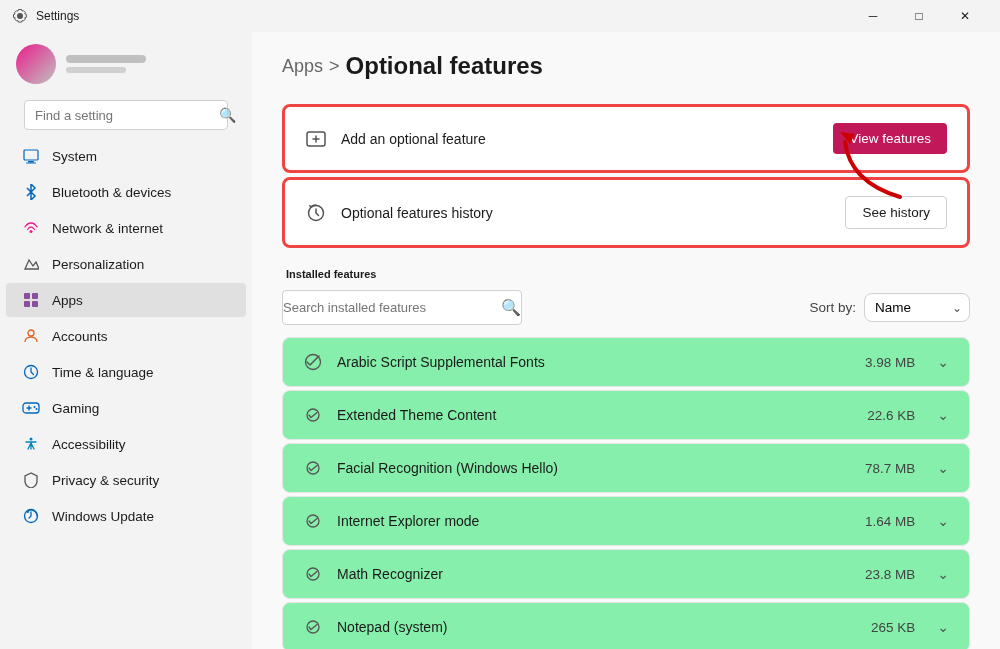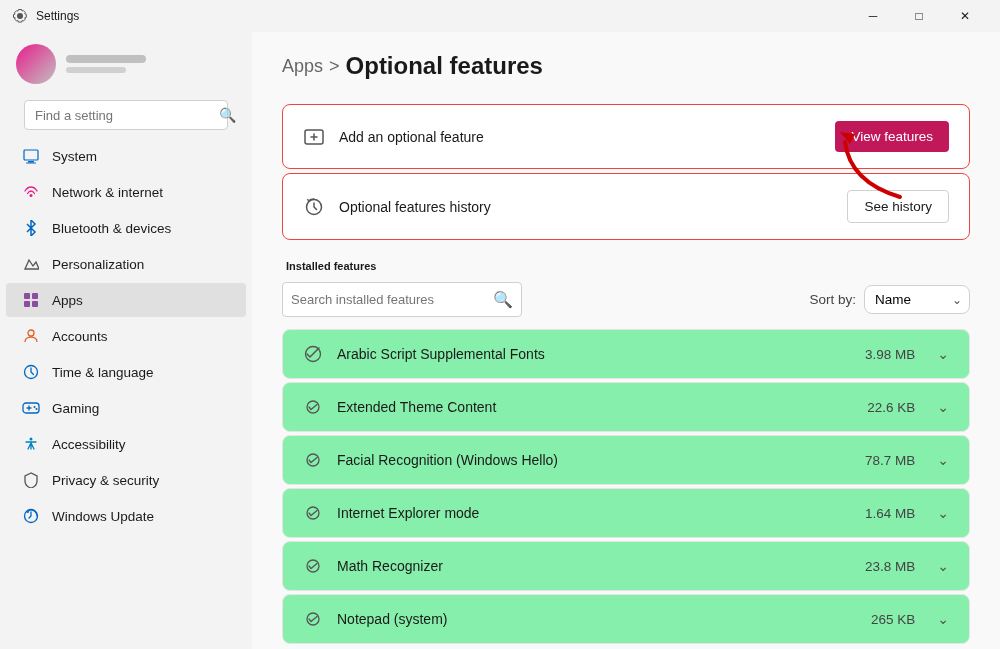--- a/index.html
+++ b/index.html
@@ -190,21 +190,21 @@
       font-size: 24px;
       font-weight: 600;
       color: #1a1a1a;
     }
 
     
     .card {
       background: white;
       border-radius: 8px;
       margin-bottom: 4px;
-      border: 1px solid #ef4444;
+      border: 3px solid #ef4444;
     }
     .card-row {
       display: flex;
       align-items: center;
       padding: 16px 20px;
       gap: 14px;
     }
     .card-row-icon {
       width: 22px;
       height: 22px;
@@ -253,21 +253,21 @@
       align-items: center;
       justify-content: space-between;
       margin-bottom: 12px;
     }
     .search-installed-input-wrap {
       display: flex;
       align-items: center;
       background: white;
       border: 1px solid #d0d0d0;
       border-radius: 4px;
-      padding: 7px 8px;
+      padding: 7px 0;
       gap: 8px;
       width: 240px;
     }
     .search-installed-input-wrap input {
       border: none;
       outline: none;
       font-size: 13px;
       color: #888;
       background: transparent;
       width: 100%;
@@ -394,37 +394,37 @@
         <svg width="16" height="16" viewBox="0 0 16 16" fill="currentColor">
             <rect x="1" y="2" width="14" height="10" rx="1" stroke="currentColor" stroke-width="1.2" fill="none"></rect>
             <rect x="5" y="13" width="6" height="1.5" rx="0.5" fill="currentColor"></rect>
             <rect x="3" y="14.5" width="10" height="1" rx="0.5" fill="currentColor"></rect>
           </svg>
       </div>
       <span>System</span>
     </div>
 
     <div class="nav-item">
+      <div class="nav-icon icon-bluetooth">
+        <svg width="14" height="16" viewBox="0 0 14 16" fill="none" stroke="#0067c0" stroke-width="1.5">
+            <polyline points="3,4 11,12 7,16 7,0 11,4 3,12"></polyline>
+          </svg>
+      </div>
+      <span>Bluetooth &amp; devices</span>
+    </div>
+
+    <div class="nav-item">
       <div class="nav-icon icon-network">
         <svg width="16" height="16" viewBox="0 0 16 16" fill="none">
             <path d="M8 13a1.5 1.5 0 1 0 0-3 1.5 1.5 0 0 0 0 3z" fill="#e91e8c"></path>
             <path d="M2 7c1.5-2.5 3.8-4 6-4s4.5 1.5 6 4" stroke="#e91e8c" stroke-width="1.3" fill="none" stroke-linecap="round"></path>
             <path d="M4.5 9.5C5.5 8 6.7 7 8 7s2.5 1 3.5 2.5" stroke="#e91e8c" stroke-width="1.3" fill="none" stroke-linecap="round"></path>
           </svg>
       </div>
       <span>Network &amp; internet</span>
-    </div>
-
-    <div class="nav-item">
-      <div class="nav-icon icon-bluetooth">
-        <svg width="14" height="16" viewBox="0 0 14 16" fill="none" stroke="#0067c0" stroke-width="1.5">
-            <polyline points="3,4 11,12 7,16 7,0 11,4 3,12"></polyline>
-          </svg>
-      </div>
-      <span>Bluetooth &amp; devices</span>
     </div>
 
     <div class="nav-item">
       <div class="nav-icon icon-personalization">
         <svg width="16" height="16" viewBox="0 0 16 16" fill="none" stroke="#555" stroke-width="1.3">
             <path d="M2 13L6 4l4 6 3-4 3 7H2z"></path>
           </svg>
       </div>
       <span>Personalization</span>
     </div>

